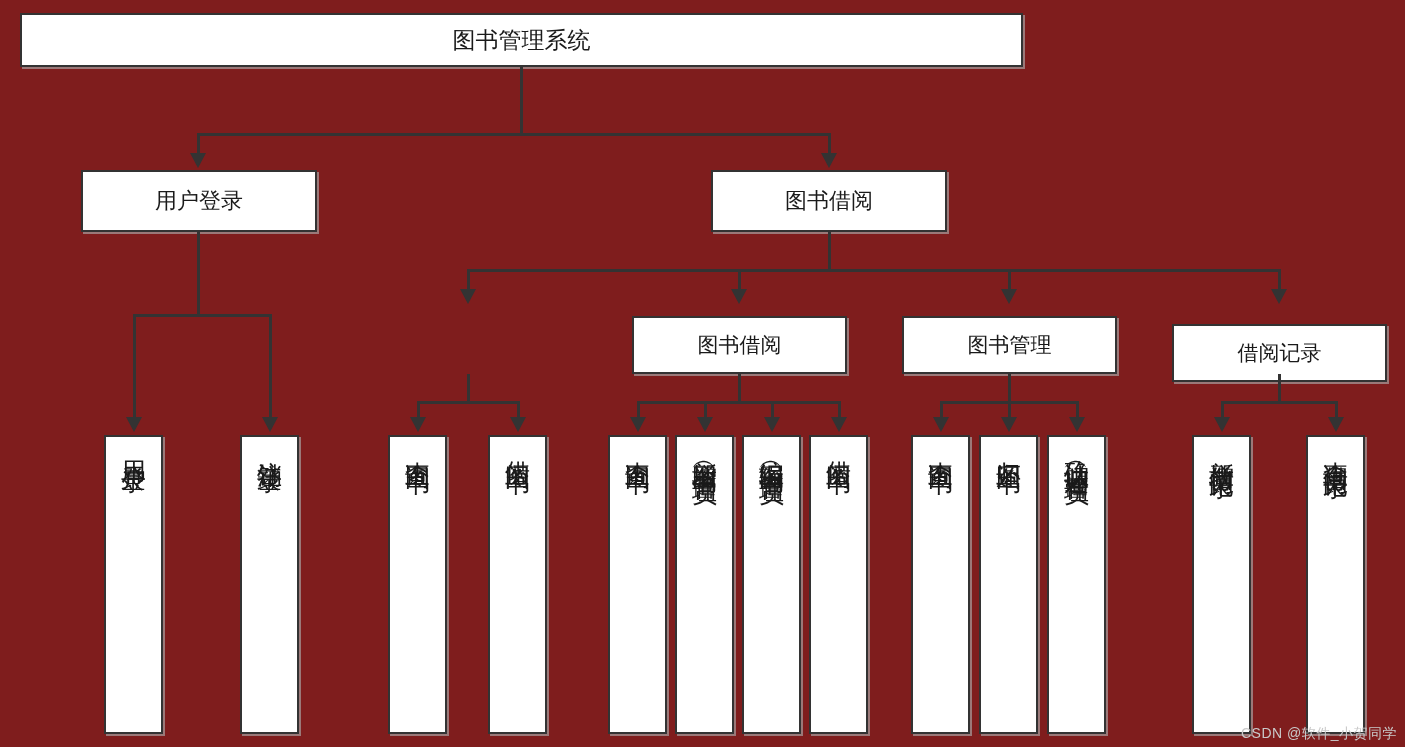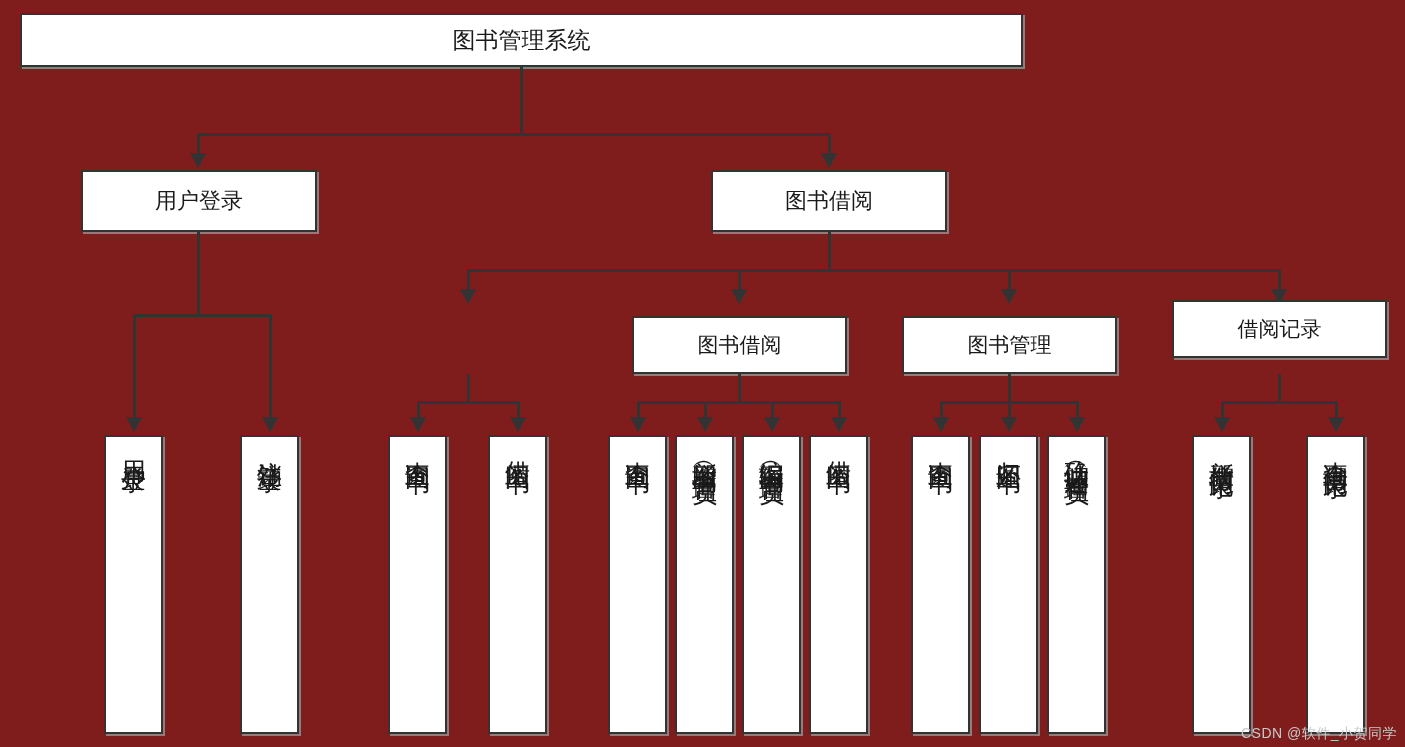--- a/index.html
+++ b/index.html
@@ -126,21 +126,21 @@
   <div class="arrow" style="left:1001px; top:289px;"></div>
   <div class="edge v" style="left:1278px; top:269px; height:22px;"></div>
   <div class="arrow" style="left:1271px; top:289px;"></div>
 
   <div class="node tier3" style="left:632px; top:316px; width:215px; height:58px;">
     <span class="label">图书借阅</span>
   </div>
   <div class="node tier3" style="left:902px; top:316px; width:215px; height:58px;">
     <span class="label">图书管理</span>
   </div>
-  <div class="node tier3" style="left:1172px; top:300px; width:215px; height:58px;">
+  <div class="node tier3" style="left:1172px; top:324px; width:215px; height:58px;">
     <span class="label">借阅记录</span>
   </div>
 
   <div class="edge v" style="left:467px; top:374px; height:29px;"></div>
   <div class="edge h" style="left:418px; top:401px; width:100px;"></div>
   <div class="edge v" style="left:417px; top:401px; height:18px;"></div>
   <div class="arrow" style="left:410px; top:417px;"></div>
   <div class="edge v" style="left:517px; top:401px; height:18px;"></div>
   <div class="arrow" style="left:510px; top:417px;"></div>
 

